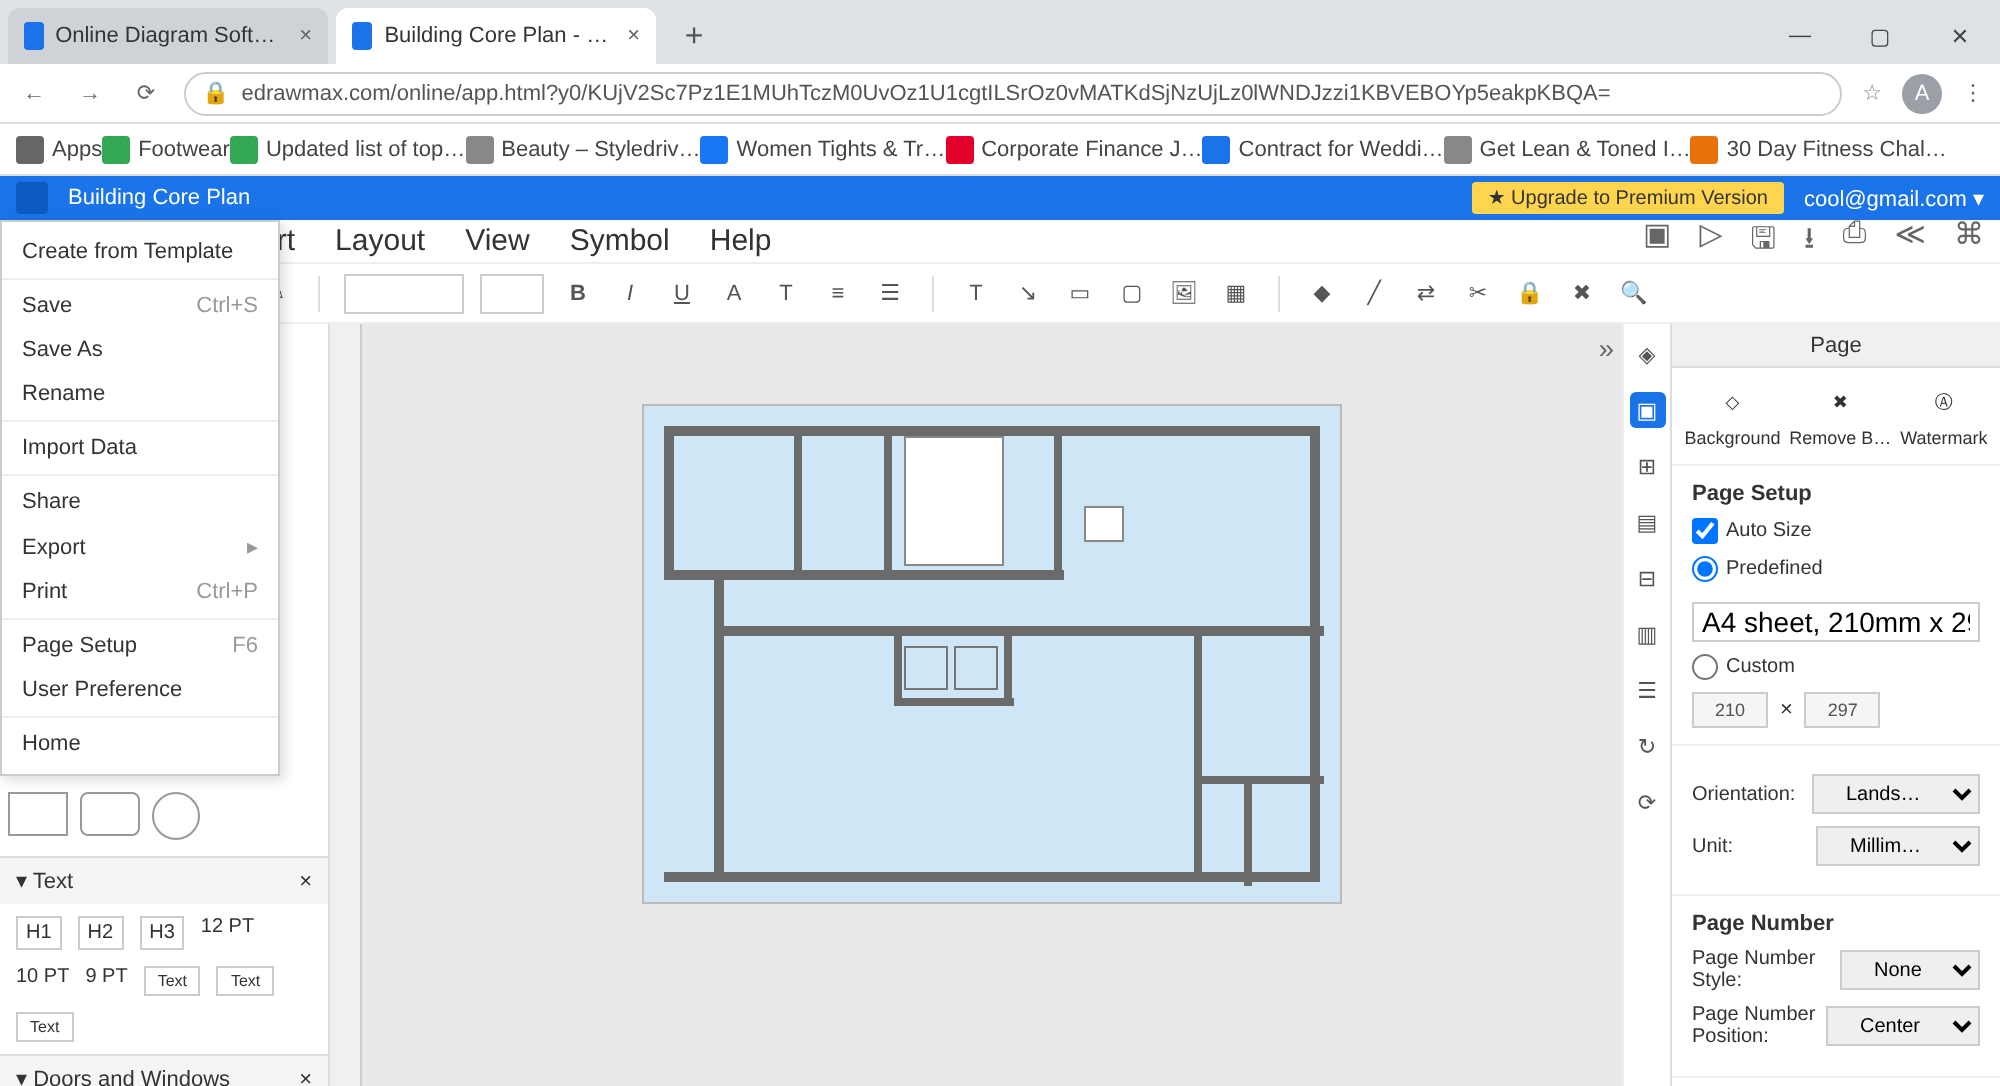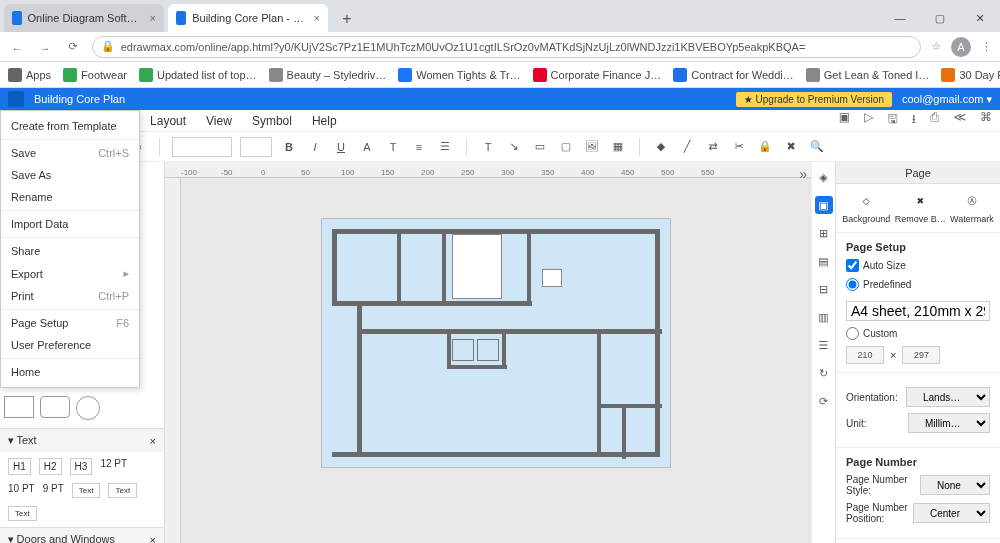--- a/index.html
+++ b/index.html
@@ -15,37 +15,37 @@
 .window-controls { margin-left: auto; display: flex; }
 .window-controls div { width: 40px; height: 28px; display: flex; align-items: center; justify-content: center; color: #444; }
 
 .addr-bar { height: 30px; display: flex; align-items: center; padding: 0 8px; gap: 10px; border-bottom: 1px solid #ddd; }
 .addr-bar .nav-btn { width: 18px; text-align: center; color: #666; }
 .url-box { flex: 1; height: 22px; border: 1px solid #ccc; border-radius: 11px; display: flex; align-items: center; padding: 0 8px; font-size: 11px; color: #555; }
 .lock { margin-right: 6px; }
 .star { color: #888; }
 .avatar { width: 20px; height: 20px; border-radius: 50%; background: #9aa0a6; color: #fff; display: flex; align-items: center; justify-content: center; font-size: 11px; }
 
-.bookmarks { height: 26px; display: flex; align-items: center; padding: 0 8px; gap: 12px; border-bottom: 1px solid #ddd; font-size: 11px; color: #444; }
+.bookmarks { height: 26px; display: flex; align-items: center; padding: 0 8px; border-bottom: 1px solid #ddd; font-size: 11px; color: #444; }
 .bm { display: flex; align-items: center; gap: 4px; white-space: nowrap; }
 .bm .ico { width: 14px; height: 14px; border-radius: 2px; background: #888; }
 .bm .ico.g { background: #34a853; }
 .bm .ico.fb { background: #1877f2; }
 .bm .ico.r { background: #e4002b; }
 .bm .ico.bl { background: #1a73e8; }
 .bm .ico.or { background: #e8710a; }
 
 
 .app-header { height: 22px; background: #1a73e8; display: flex; align-items: center; padding: 0 8px; color: #fff; font-size: 11px; }
 .app-logo { width: 16px; height: 16px; background: #0d5bc0; margin-right: 10px; border-radius: 2px; }
 .upgrade { background: #ffd54f; color: #333; padding: 2px 8px; border-radius: 2px; font-size: 10px; margin-left: auto; text-align: right; }
 .user-email { margin-left: 10px; }
 .dropdown-caret::after { content: " ▾"; }
 
-.menubar { height: 22px; display: flex; align-items: center; padding: 0 8px; gap: 20px; font-size: 12px; border-bottom: 1px solid #eee; }
+.menubar { height: 22px; display: flex; align-items: center; padding: 0 8px; gap: 20px; font-size: 15px; border-bottom: 1px solid #eee; }
 .menu-item { cursor: pointer; }
 .menu-item.active { background: #e8eaed; padding: 2px 6px; }
 .menubar .right-icons { margin-left: auto; display: flex; gap: 14px; color: #666; }
 
 .toolbar { height: 30px; display: flex; align-items: center; padding: 0 8px; gap: 8px; border-bottom: 1px solid #eee; position: relative; }
 .tool-ico { width: 18px; height: 18px; display: flex; align-items: center; justify-content: center; color: #555; }
 .tool-sep { width: 1px; height: 18px; background: #ddd; margin: 0 4px; }
 .font-sel { width: 60px; height: 20px; border: 1px solid #ccc; }
 .size-sel { width: 32px; height: 20px; border: 1px solid #ccc; }
 
@@ -316,36 +316,20 @@
     </div>
     <div class="accordion">
       <div class="acc-header">
         <span>▾ <span>Doors and Windows</span></span>
         <span>×</span>
       </div>
     </div>
   </div>
 
   <div class="canvas-wrap">
-    <div class="ruler-h">
-      <span>-100</span>
-        <span>-50</span>
-        <span>0</span>
-        <span>50</span>
-        <span>100</span>
-        <span>150</span>
-        <span>200</span>
-        <span>250</span>
-        <span>300</span>
-        <span>350</span>
-        <span>400</span>
-        <span>450</span>
-        <span>500</span>
-        <span>550</span>
-    </div>
     <span class="canvas-arrow">»</span>
     <div class="canvas-body">
       <div class="ruler-v"></div>
       <div class="canvas">
         <div class="page">
           <div class="floorplan">
             <div class="wall" style="left:0;top:0;width:100%;height:5px"></div>
             <div class="wall" style="left:0;top:0;width:5px;height:72px"></div>
             <div class="wall" style="right:0;top:0;width:5px;height:100%"></div>
             <div class="wall" style="left:0;bottom:0;width:100%;height:5px"></div>

